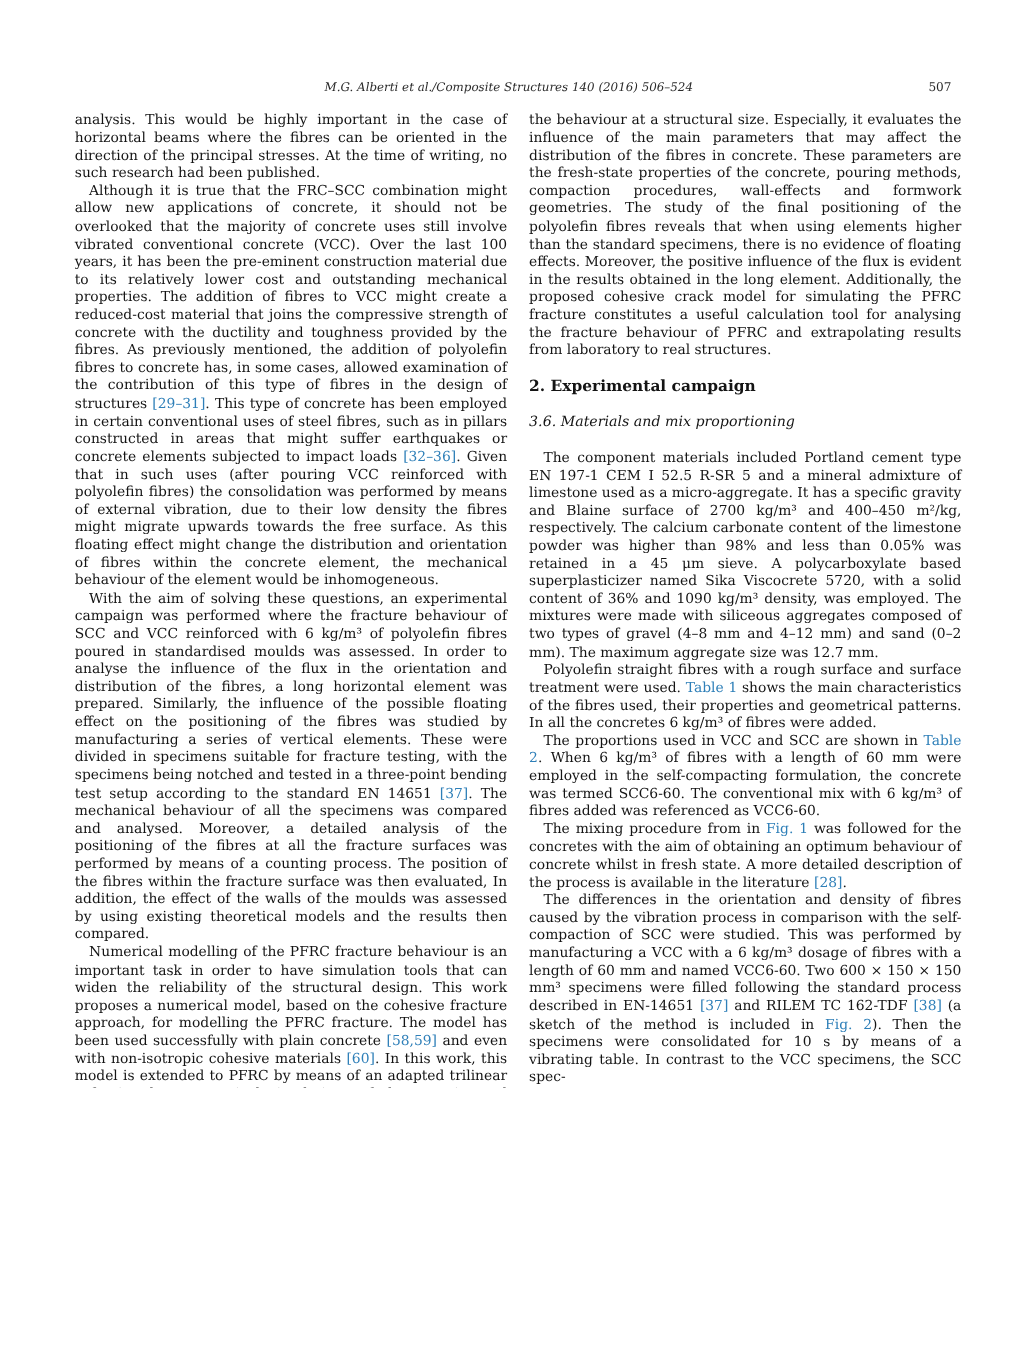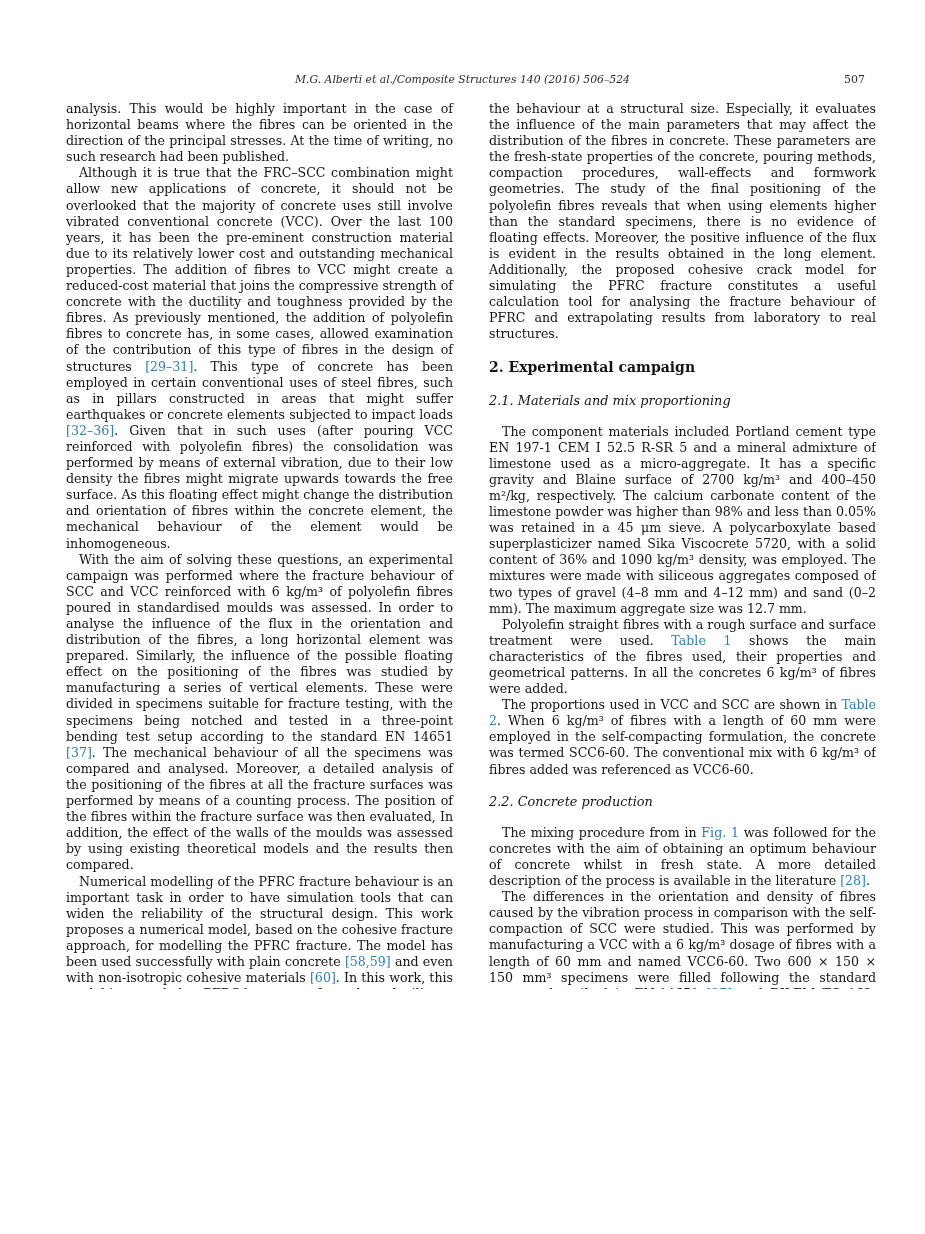--- a/index.html
+++ b/index.html
@@ -10,21 +10,21 @@
   .running-head {
     position:absolute; top:73px; left:0; right:0; text-align:center;
     font-size:10.8px; font-style:italic; color:#2b2b2b;
   }
   .page-number {
     position:absolute; top:73px; right:60px;
     font-size:11px; color:#2b2b2b;
   }
   .columns {
     position:absolute; left:66px; top:101px; width:810px; height:888px;
-    display:flex; gap:36px; overflow:hidden;
+    display:flex; gap:20px; overflow:hidden;justify-content:center;
   }
   .col { width:393px; font-size:12.6px; line-height:16.1px; text-align:justify; }
   .col p { margin:0; }
   .col p.indent { text-indent:13px; }
   .col h2 { font-size:14px; font-weight:bold; margin:17px 0 17px 0; }
   .col h3 { font-size:12.9px; font-style:italic; font-weight:normal; margin:16px 0 15px 0; }
   .cite { color:var(--accent, #2e7fb8); }
 
   .table1 { position:absolute; left:66px; top:1041px; width:799px; font-size:11.4px; }
   .t1-label { font-weight:bold; margin:0; line-height:13px; }
@@ -71,25 +71,24 @@
   <div class="columns">
     <div class="col">
         <p><span>analysis. This would be highly important in the case of horizontal beams where the fibres can be oriented in the direction of the principal stresses. At the time of writing, no such research had been published.</span></p>
         <p class="indent"><span>Although it is true that the FRC–SCC combination might allow new applications of concrete, it should not be overlooked that the majority of concrete uses still involve vibrated conventional concrete (VCC). Over the last 100 years, it has been the pre-eminent construction material due to its relatively lower cost and outstanding mechanical properties. The addition of fibres to VCC might create a reduced-cost material that joins the compressive strength of concrete with the ductility and toughness provided by the fibres. As previously mentioned, the addition of polyolefin fibres to concrete has, in some cases, allowed examination of the contribution of this type of fibres in the design of structures </span><span class="cite">[29–31]</span><span>. This type of concrete has been employed in certain conventional uses of steel fibres, such as in pillars constructed in areas that might suffer earthquakes or concrete elements subjected to impact loads </span><span class="cite">[32–36]</span><span>. Given that in such uses (after pouring VCC reinforced with polyolefin fibres) the consolidation was performed by means of external vibration, due to their low density the fibres might migrate upwards towards the free surface. As this floating effect might change the distribution and orientation of fibres within the concrete element, the mechanical behaviour of the element would be inhomogeneous.</span></p>
         <p class="indent"><span>With the aim of solving these questions, an experimental campaign was performed where the fracture behaviour of SCC and VCC reinforced with 6 kg/m³ of polyolefin fibres poured in standardised moulds was assessed. In order to analyse the influence of the flux in the orientation and distribution of the fibres, a long horizontal element was prepared. Similarly, the influence of the possible floating effect on the positioning of the fibres was studied by manufacturing a series of vertical elements. These were divided in specimens suitable for fracture testing, with the specimens being notched and tested in a three-point bending test setup according to the standard EN 14651 </span><span class="cite">[37]</span><span>. The mechanical behaviour of all the specimens was compared and analysed. Moreover, a detailed analysis of the positioning of the fibres at all the fracture surfaces was performed by means of a counting process. The position of the fibres within the fracture surface was then evaluated, In addition, the effect of the walls of the moulds was assessed by using existing theoretical models and the results then compared.</span></p>
         <p class="indent"><span>Numerical modelling of the PFRC fracture behaviour is an important task in order to have simulation tools that can widen the reliability of the structural design. This work proposes a numerical model, based on the cohesive fracture approach, for modelling the PFRC fracture. The model has been used successfully with plain concrete </span><span class="cite">[58,59]</span><span> and even with non-isotropic cohesive materials </span><span class="cite">[60]</span><span>. In this work, this model is extended to PFRC by means of an adapted trilinear softening law. Numerical simulations of the experimental results are presented to show the ability of the proposed model to simulate the PFRC fracture.</span></p>
       </div>
     <div class="col">
         <p><span>the behaviour at a structural size. Especially, it evaluates the influence of the main parameters that may affect the distribution of the fibres in concrete. These parameters are the fresh-state properties of the concrete, pouring methods, compaction procedures, wall-effects and formwork geometries. The study of the final positioning of the polyolefin fibres reveals that when using elements higher than the standard specimens, there is no evidence of floating effects. Moreover, the positive influence of the flux is evident in the results obtained in the long element. Additionally, the proposed cohesive crack model for simulating the PFRC fracture constitutes a useful calculation tool for analysing the fracture behaviour of PFRC and extrapolating results from laboratory to real structures.</span></p>
         <h2>2. Experimental campaign</h2>
-        <h3>2.1. Materials and mix proportioning</h3>
+        <h3>3.6. Materials and mix proportioning</h3>
         <p class="indent"><span>The component materials included Portland cement type EN 197-1 CEM I 52.5 R-SR 5 and a mineral admixture of limestone used as a micro-aggregate. It has a specific gravity and Blaine surface of 2700 kg/m³ and 400–450 m²/kg, respectively. The calcium carbonate content of the limestone powder was higher than 98% and less than 0.05% was retained in a 45 μm sieve. A polycarboxylate based superplasticizer named Sika Viscocrete 5720, with a solid content of 36% and 1090 kg/m³ density, was employed. The mixtures were made with siliceous aggregates composed of two types of gravel (4–8 mm and 4–12 mm) and sand (0–2 mm). The maximum aggregate size was 12.7 mm.</span></p>
         <p class="indent"><span>Polyolefin straight fibres with a rough surface and surface treatment were used. </span><span class="cite">Table 1</span><span> shows the main characteristics of the fibres used, their properties and geometrical patterns. In all the concretes 6 kg/m³ of fibres were added.</span></p>
         <p class="indent"><span>The proportions used in VCC and SCC are shown in </span><span class="cite">Table 2</span><span>. When 6 kg/m³ of fibres with a length of 60 mm were employed in the self-compacting formulation, the concrete was termed SCC6-60. The conventional mix with 6 kg/m³ of fibres added was referenced as VCC6-60.</span></p>
-        <h3>2.2. Concrete production</h3>
         <p class="indent"><span>The mixing procedure from in </span><span class="cite">Fig. 1</span><span> was followed for the concretes with the aim of obtaining an optimum behaviour of concrete whilst in fresh state. A more detailed description of the process is available in the literature </span><span class="cite">[28]</span><span>.</span></p>
         <p class="indent"><span>The differences in the orientation and density of fibres caused by the vibration process in comparison with the self-compaction of SCC were studied. This was performed by manufacturing a VCC with a 6 kg/m³ dosage of fibres with a length of 60 mm and named VCC6-60. Two 600 × 150 × 150 mm³ specimens were filled following the standard process described in EN-14651 </span><span class="cite">[37]</span><span> and RILEM TC 162-TDF </span><span class="cite">[38]</span><span> (a sketch of the method is included in </span><span class="cite">Fig. 2</span><span>). Then the specimens were consolidated for 10 s by means of a vibrating table. In contrast to the VCC specimens, the SCC spec-</span></p>
       </div>
   </div>
 
   <div class="table1">
     <p class="t1-label">Table 1</p>
     <p class="t1-caption">Polyolefin fibres performed.</p>
     <div class="t1-body">
       <div class="t1-rows">

